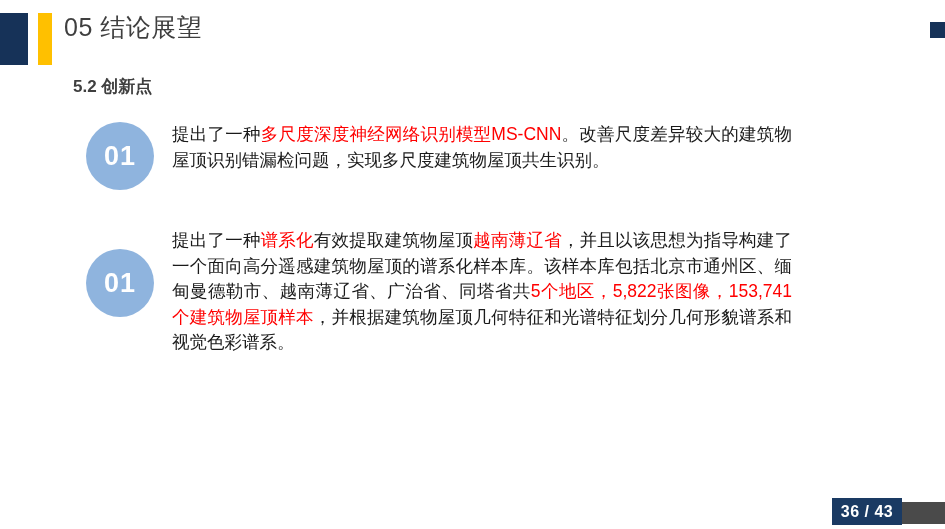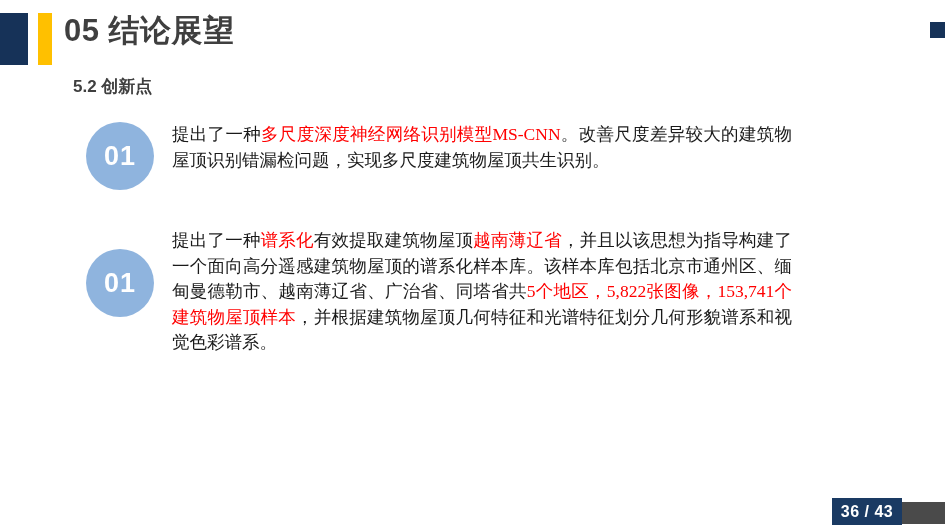--- a/index.html
+++ b/index.html
@@ -42,22 +42,22 @@
     width: 15px;
     height: 16px;
     background: #163258;
   }
 
   
   .slide-title {
     position: absolute;
     left: 64px;
     top: 13px;
-    font-size: 31px;
-    font-weight: bold;
+    font-size: 25px;
+    font-weight: normal;
     color: #3F3F3F;
     letter-spacing: 0.5px;
     line-height: 1.15;
     white-space: nowrap;
   }
   .slide-subtitle {
     position: absolute;
     left: 73px;
     top: 75px;
     font-size: 17px;
@@ -92,21 +92,20 @@
     width: 620px;
     margin-left: 18px;
     font-size: 17.5px;
     line-height: 25.5px;
     color: #1a1a1a;
     text-align: justify;
     text-justify: inter-ideograph;
   }
   .bullet-text .hl {
     color: #FF0000;
-    font-family: Liberation Serif, serif;
   }
   .bullet-text sup {
     font-size: 0.62em;
     vertical-align: super;
     line-height: 0;
   }
 
   #row-01 { top: 122px; }
   #row-01 .bullet-badge { margin-top: 0px; }
   #row-02 { top: 228px; }

